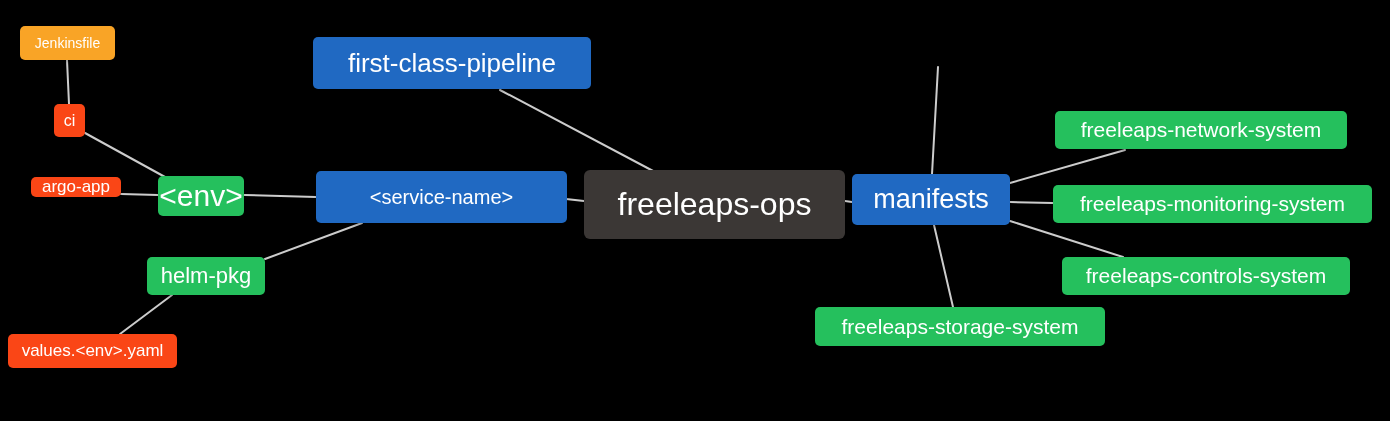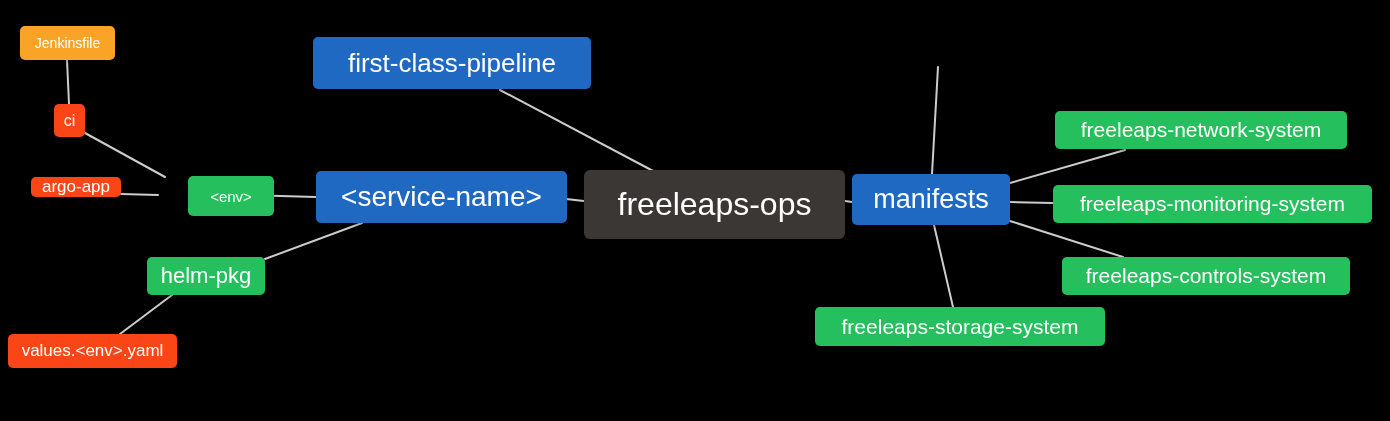--- a/index.html
+++ b/index.html
@@ -68,29 +68,29 @@
     <line x1="1010" y1="221" x2="1123" y2="257"></line>
     <line x1="934" y1="225" x2="953" y2="307"></line>
   </svg>
 
   <div class="node c-orange" style="left:20px;  top:26px;  width:95px;  height:34px; font-size:14px;">Jenkinsfile</div>
 
   <div class="node c-red" style="left:54px;  top:104px; width:31px;  height:33px; font-size:16px;">ci</div>
 
   <div class="node c-red" style="left:31px;  top:177px; width:90px;  height:20px; font-size:17px;">argo-app</div>
 
-  <div class="node c-green" style="left:158px; top:176px; width:86px;  height:40px; font-size:15px;margin-left:30px;">&lt;env&gt;</div>
+  <div class="node c-green" style="left:158px; top:176px; width:86px;  height:40px; font-size:30px;">&lt;env&gt;</div>
 
   <div class="node c-green" style="left:147px; top:257px; width:118px; height:38px; font-size:22px;">helm-pkg</div>
 
   <div class="node c-red" style="left:8px;   top:334px; width:169px; height:34px; font-size:17px;">values.&lt;env&gt;.yaml</div>
 
   <div class="node c-blue" style="left:313px; top:37px;  width:278px; height:52px; font-size:26px;">first-class-pipeline</div>
 
-  <div class="node c-blue" style="left:316px; top:171px; width:251px; height:52px; font-size:28px;">&lt;service-name&gt;</div>
+  <div class="node c-blue" style="left:316px; top:171px; width:251px; height:52px; font-size:20px;">&lt;service-name&gt;</div>
 
   <div class="node c-root" style="left:584px; top:170px; width:261px; height:69px; font-size:32px;text-align:right;">freeleaps-ops</div>
 
   <div class="node c-blue" style="left:852px; top:174px; width:158px; height:51px; font-size:27px;text-align:center;">manifests</div>
 
 
   <div class="node c-green" style="left:1055px;top:111px; width:292px; height:38px; font-size:21px;">freeleaps-network-system</div>
 
   <div class="node c-green" style="left:1053px;top:185px; width:319px; height:38px; font-size:21px;">freeleaps-monitoring-system</div>
 

